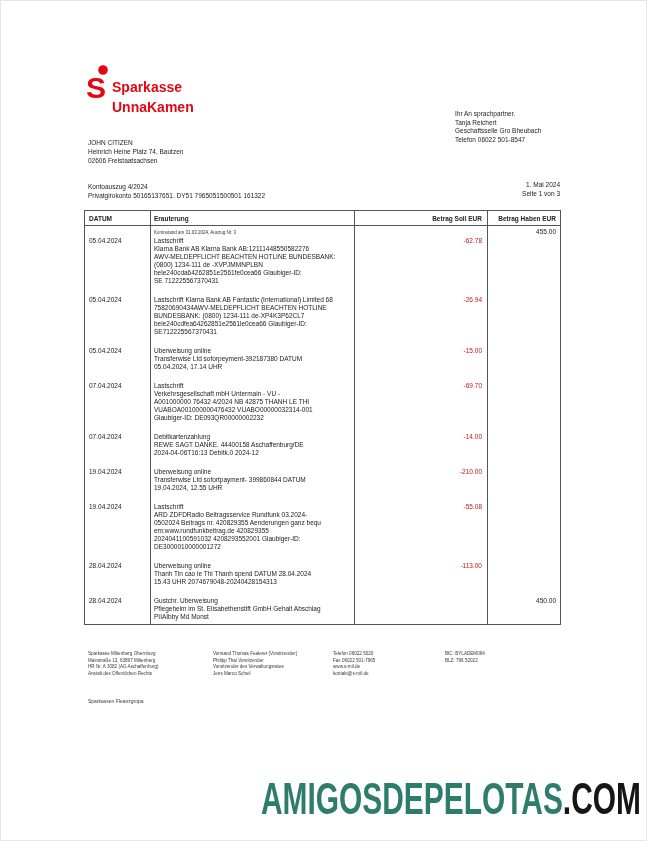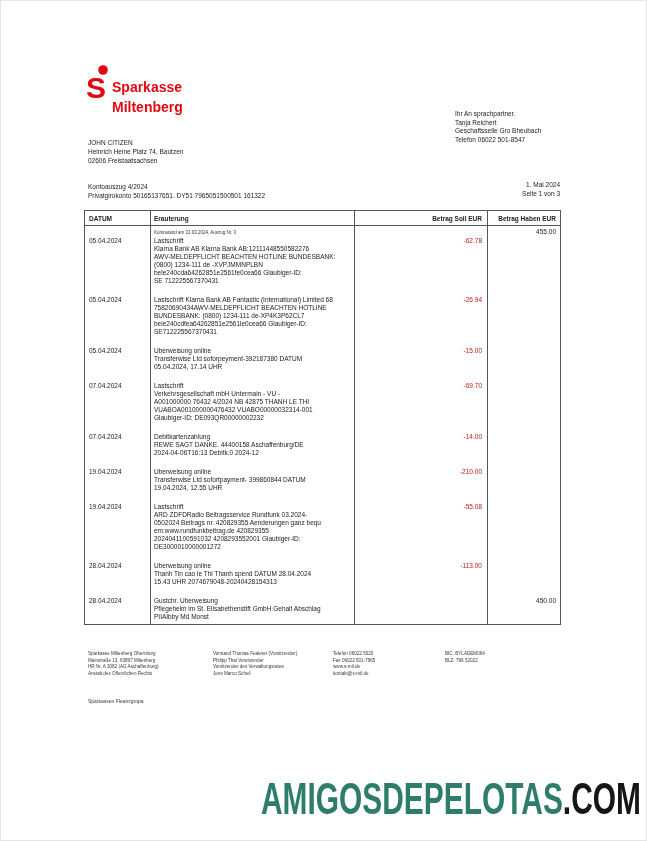--- a/index.html
+++ b/index.html
@@ -51,21 +51,21 @@
 <div class="page">
 
   <div class="abs logo-icon">
     <svg width="24" height="36" viewBox="0 0 24 36">
       <circle cx="17" cy="6" r="4.8" fill="#e30613"></circle>
       <text x="0" y="34" font-size="30" font-weight="bold" fill="#e30613" font-family="Liberation Sans, sans-serif">S</text>
     </svg>
   </div>
   <div class="abs logo-text" style="color:#e30613">
     <div>Sparkasse</div>
-    <div>Miltenberg</div>
+    <div>UnnaKamen</div>
   </div>
 
   <div class="abs sender">
     <div>JOHN CITIZEN</div>
     <div>Heinrich Heine Platz 74, Bautzen</div>
     <div>02606 Freistaatsachsen</div>
   </div>
 
   <div class="abs contact pre">Ihr An sprachpartner.
 Tanja Reichert

